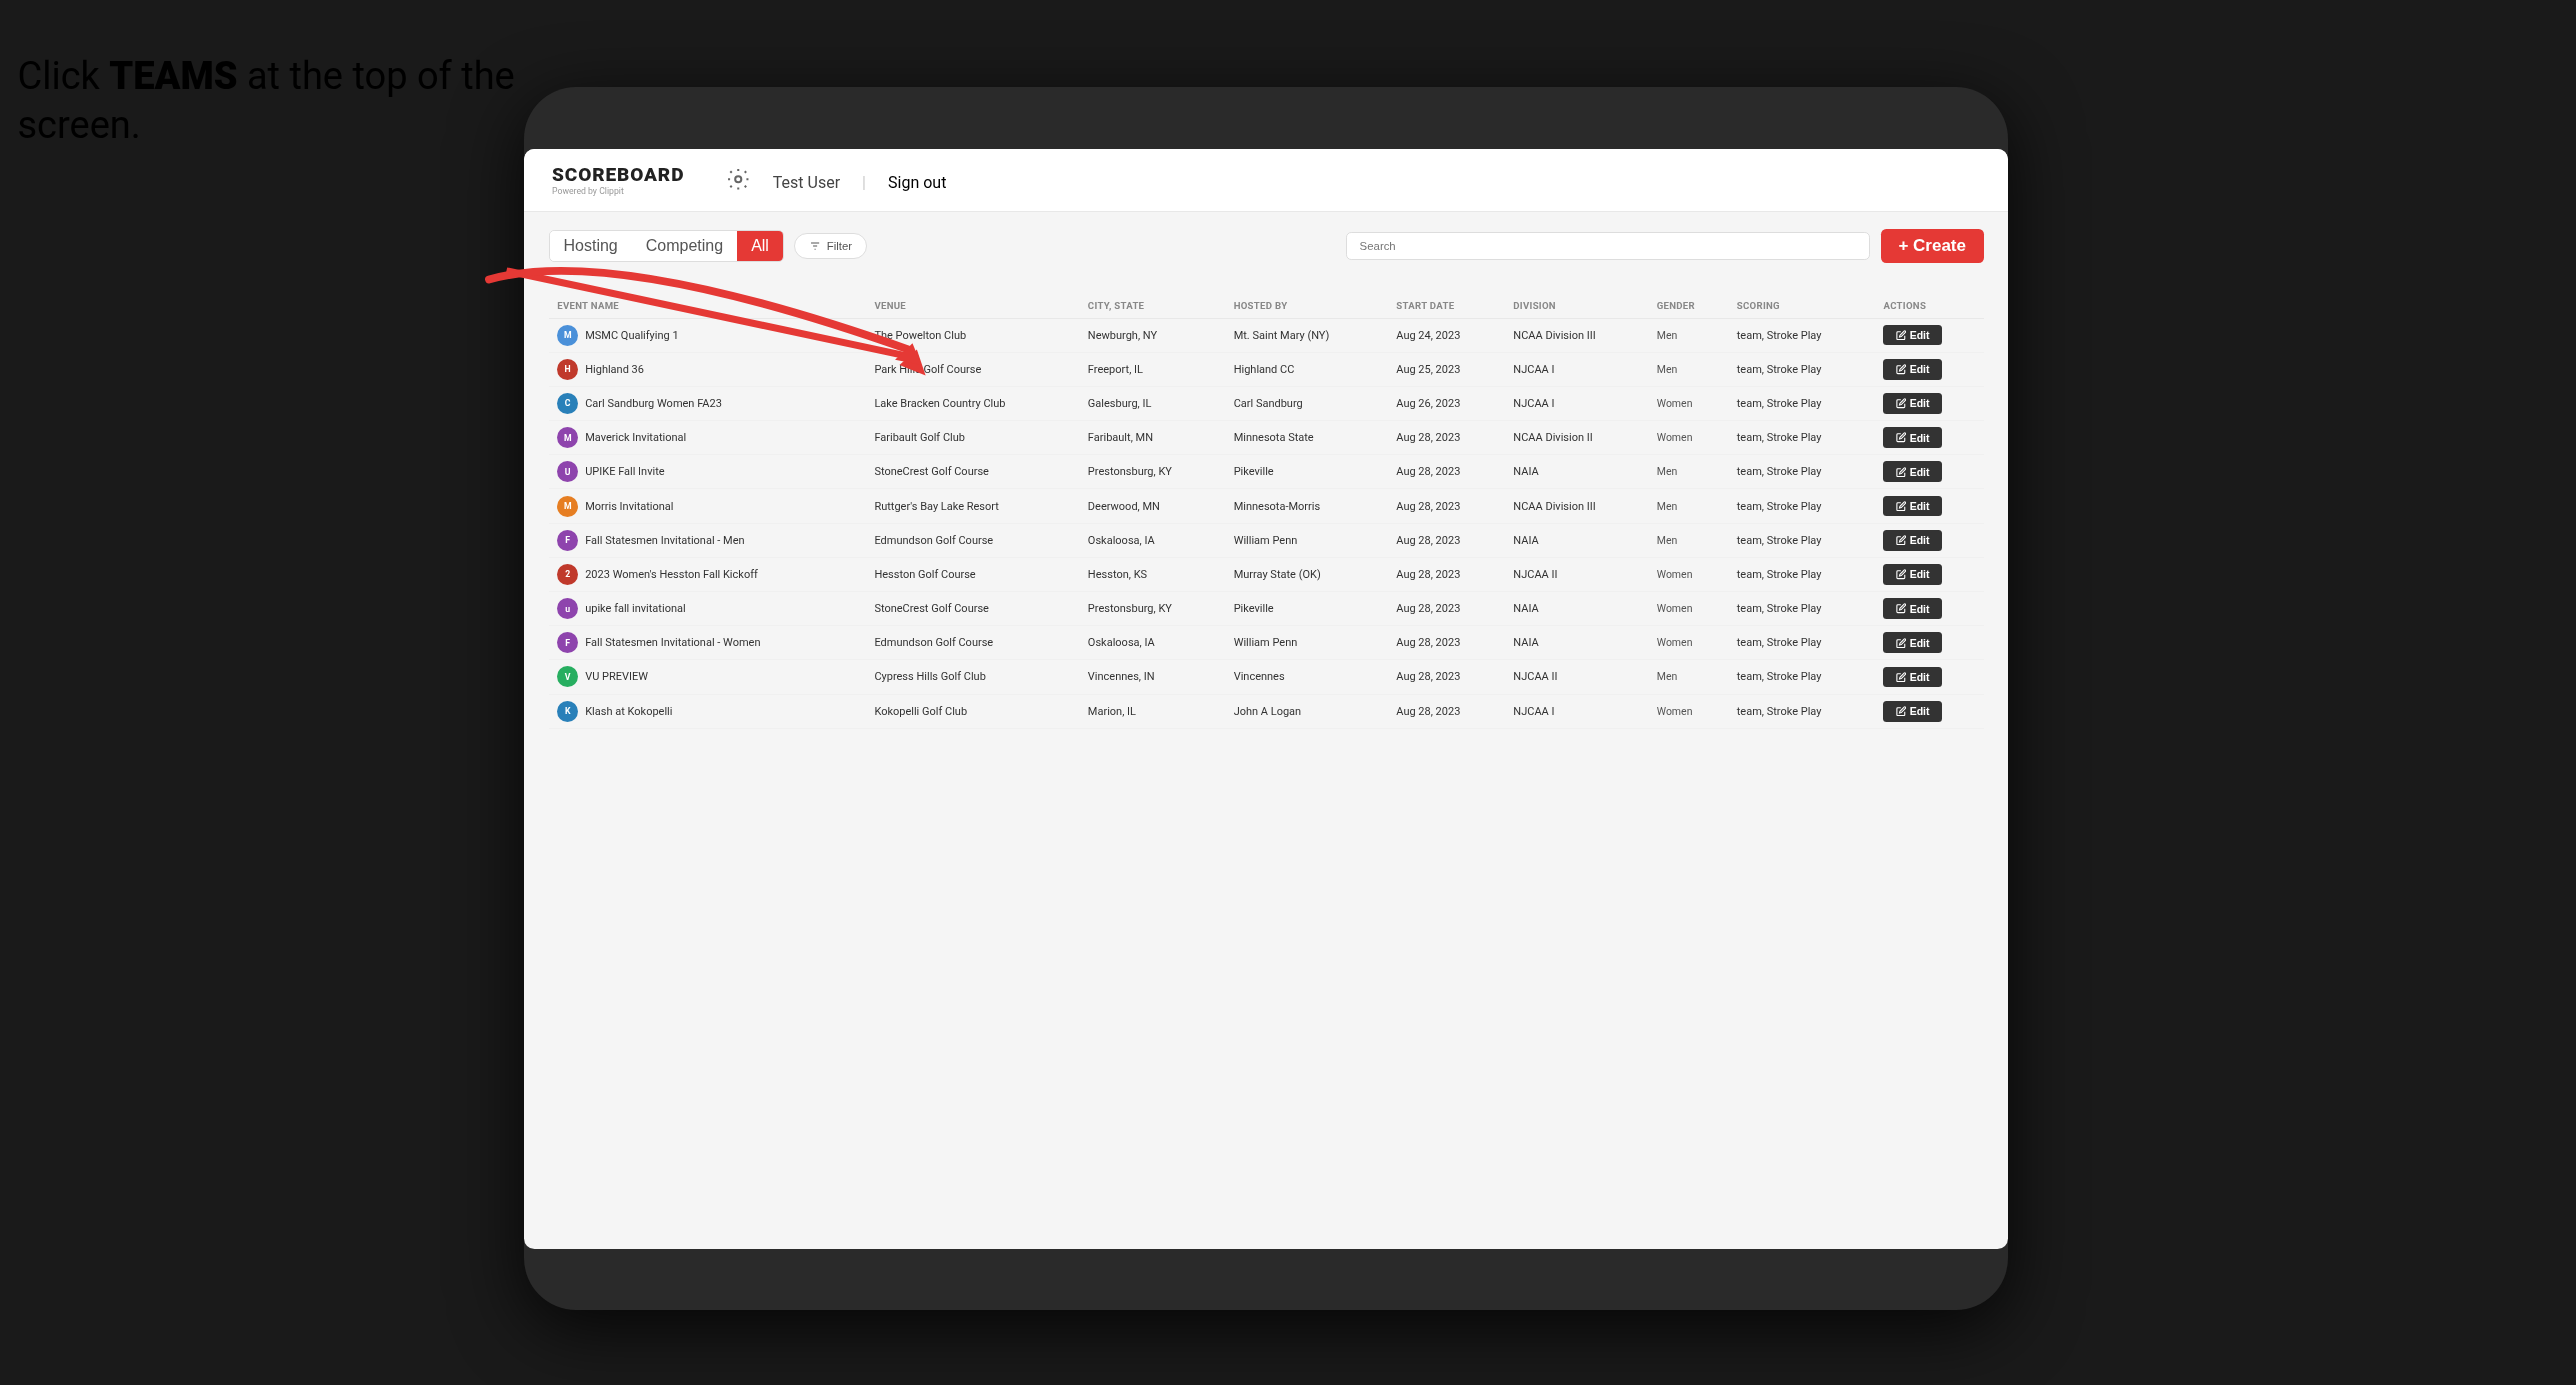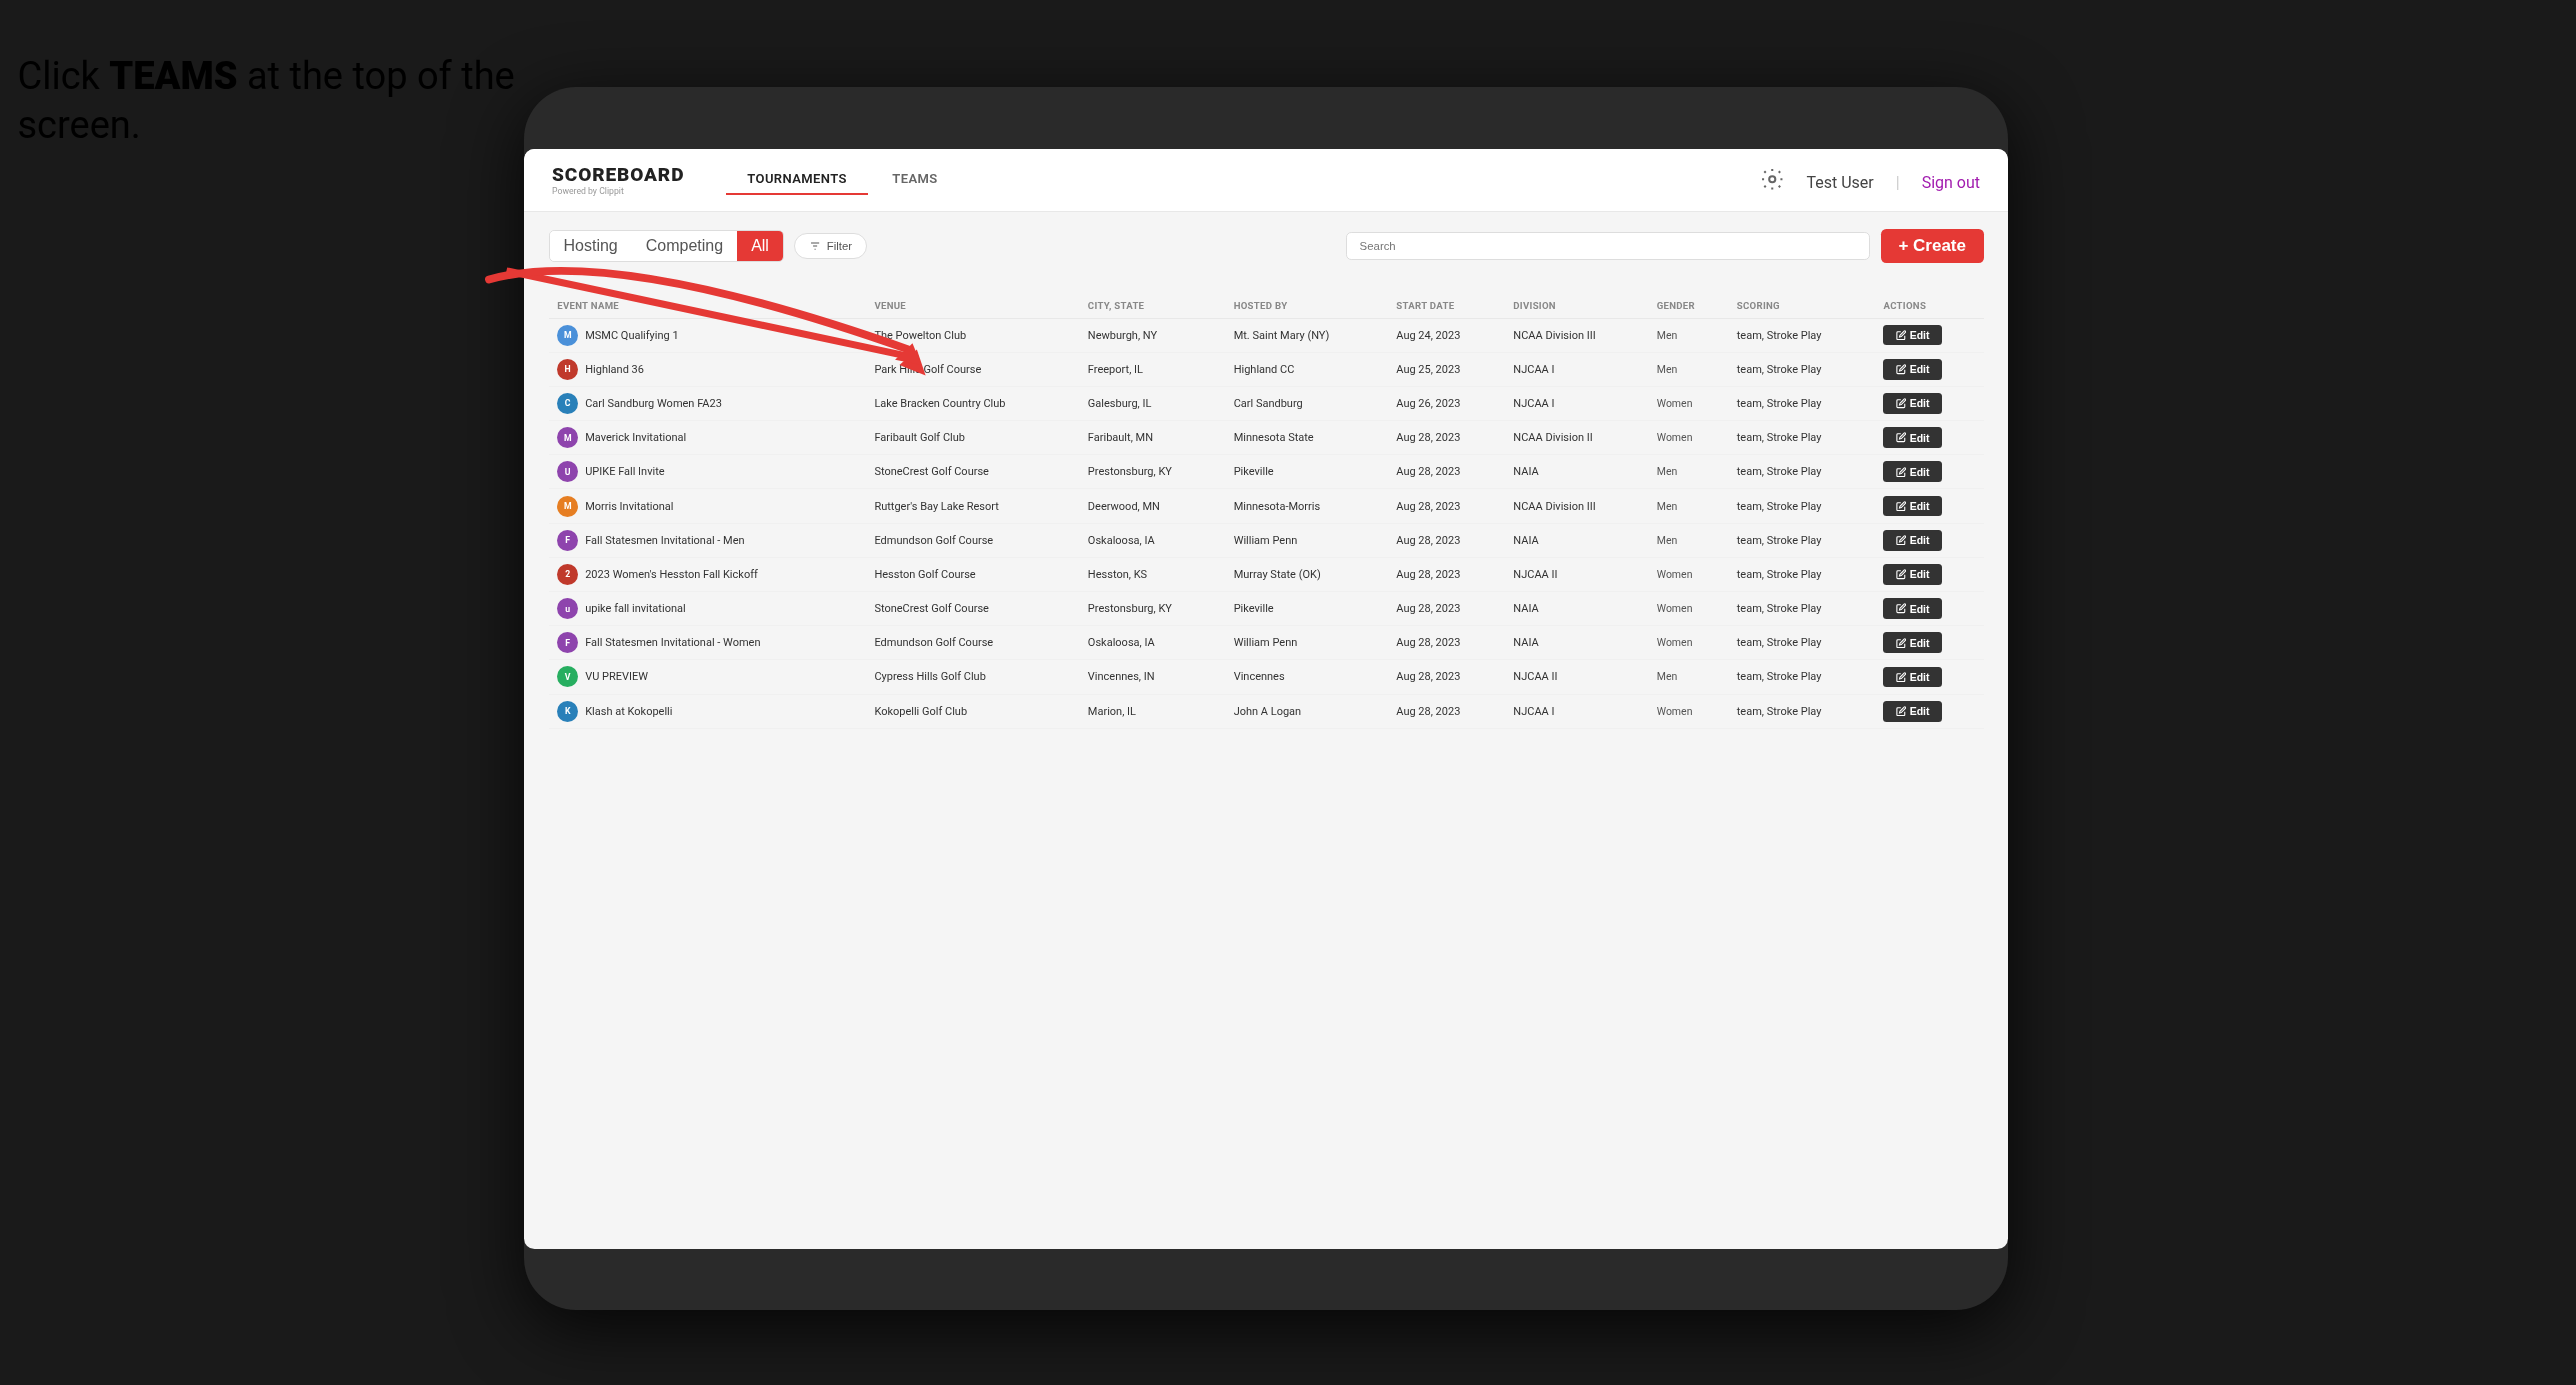--- a/index.html
+++ b/index.html
@@ -293,33 +293,29 @@
 
 <div class="tablet-frame">
   <div class="tablet-screen">
 
     <nav class="nav-bar">
       <div class="logo-area">
         <span class="logo-title">SCOREBOARD</span>
         <span class="logo-sub">Powered by Clippit</span>
       </div>
 
-      <div class="nav-tabs">
-        <div class="nav-tab active">TOURNAMENTS</div>
-        <div class="nav-tab teams-tab">TEAMS</div>
-      </div>
 
       <div class="nav-right">
         <svg class="settings-icon" viewBox="0 0 24 24" fill="none" stroke="currentColor" stroke-width="2">
           <circle cx="12" cy="12" r="3"></circle>
           <path d="M12 2v2M12 20v2M4.22 4.22l1.42 1.42M18.36 18.36l1.42 1.42M2 12h2M20 12h2M4.22 19.78l1.42-1.42M18.36 5.64l1.42-1.42"></path>
         </svg>
         <span>Test User</span>
         <span class="nav-divider">|</span>
-        <span style="cursor:pointer; color:#a21caf;">Sign out</span>
+        <span style="cursor:pointer; color:#000000;">Sign out</span>
       </div>
     </nav>
 
     <div class="content-area">
 
       <div class="toolbar">
         <div class="filter-btn-group">
           <button class="filter-tab">Hosting</button>
           <button class="filter-tab">Competing</button>
           <button class="filter-tab active">All</button>

